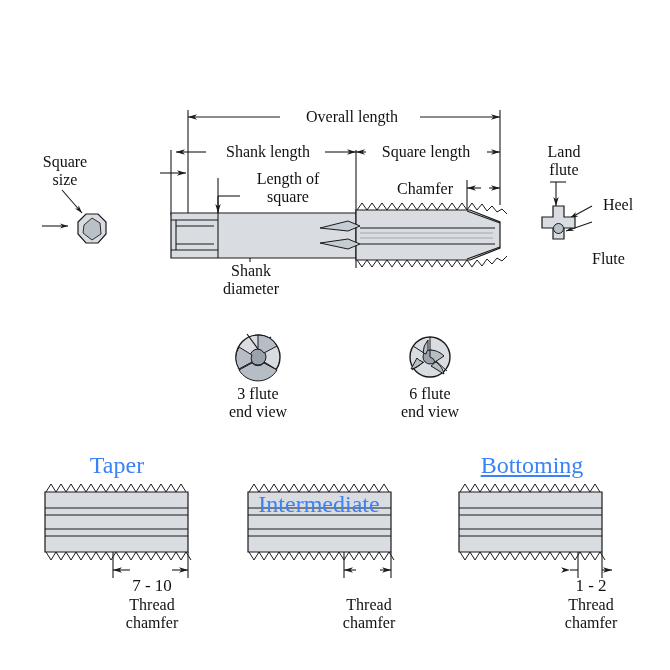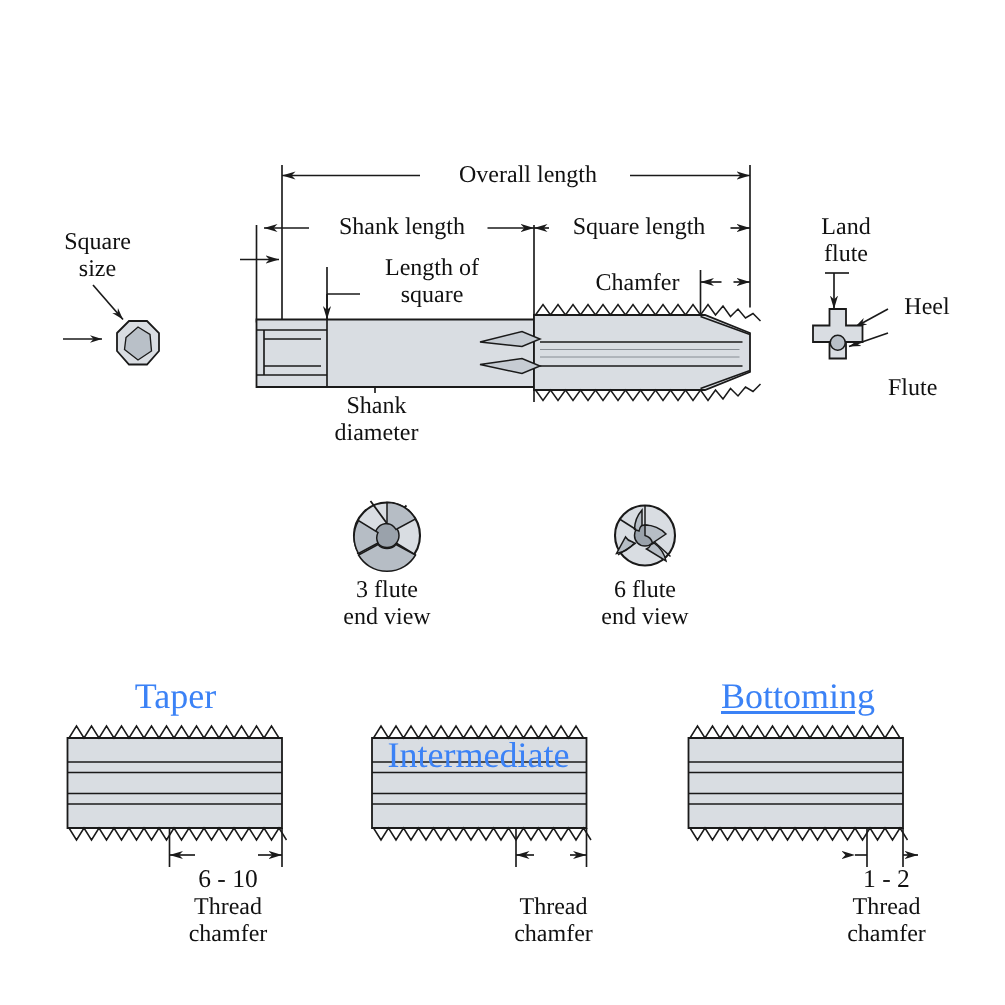--- a/index.html
+++ b/index.html
@@ -255,21 +255,21 @@
 
   <div class="lbl lbl-16" style="left:370px; top:385px; width:120px;">6 flute
 end view</div>
 
   <div class="head" style="left:58px; top:452px; width:118px;">Taper</div>
 
   <div class="head" style="left:240px; top:452px; width:158px;margin-top:39px;">Intermediate</div>
 
   <div class="head" style="left:462px; top:452px; width:140px;text-decoration:underline;">Bottoming</div>
 
-  <div class="lbl lbl-17" style="left:104px; top:576px; width:96px;">6 - 10</div>
+  <div class="lbl lbl-17" style="left:104px; top:576px; width:96px;">7 - 10</div>
   <div class="lbl lbl-16" style="left:104px; top:596px; width:96px;">Thread
 chamfer</div>
 
   <div class="lbl lbl-16" style="left:321px; top:596px; width:96px;">Thread
 chamfer</div>
 
   <div class="lbl lbl-17" style="left:543px; top:576px; width:96px;">1 - 2</div>
   <div class="lbl lbl-16" style="left:543px; top:596px; width:96px;">Thread
 chamfer</div>
 

